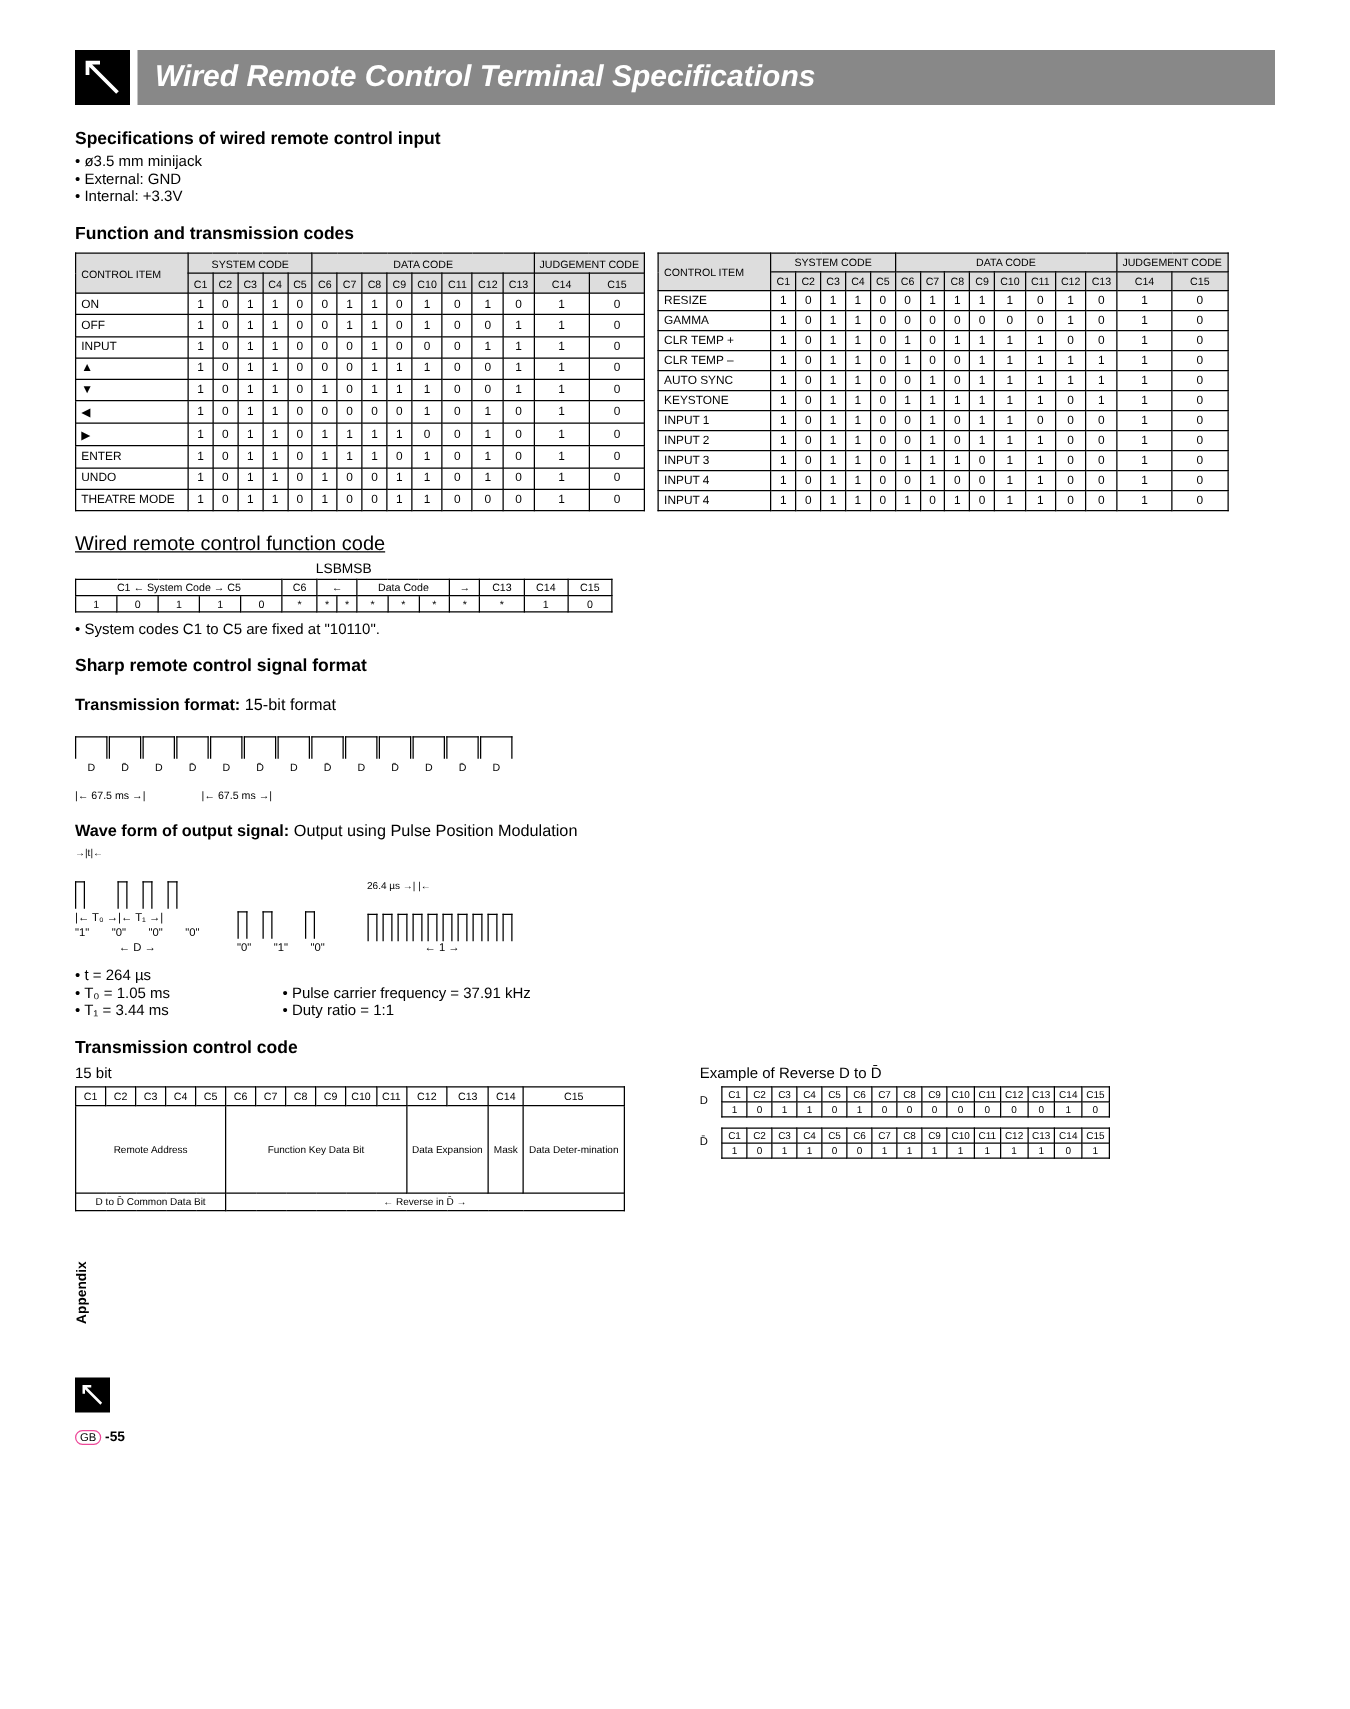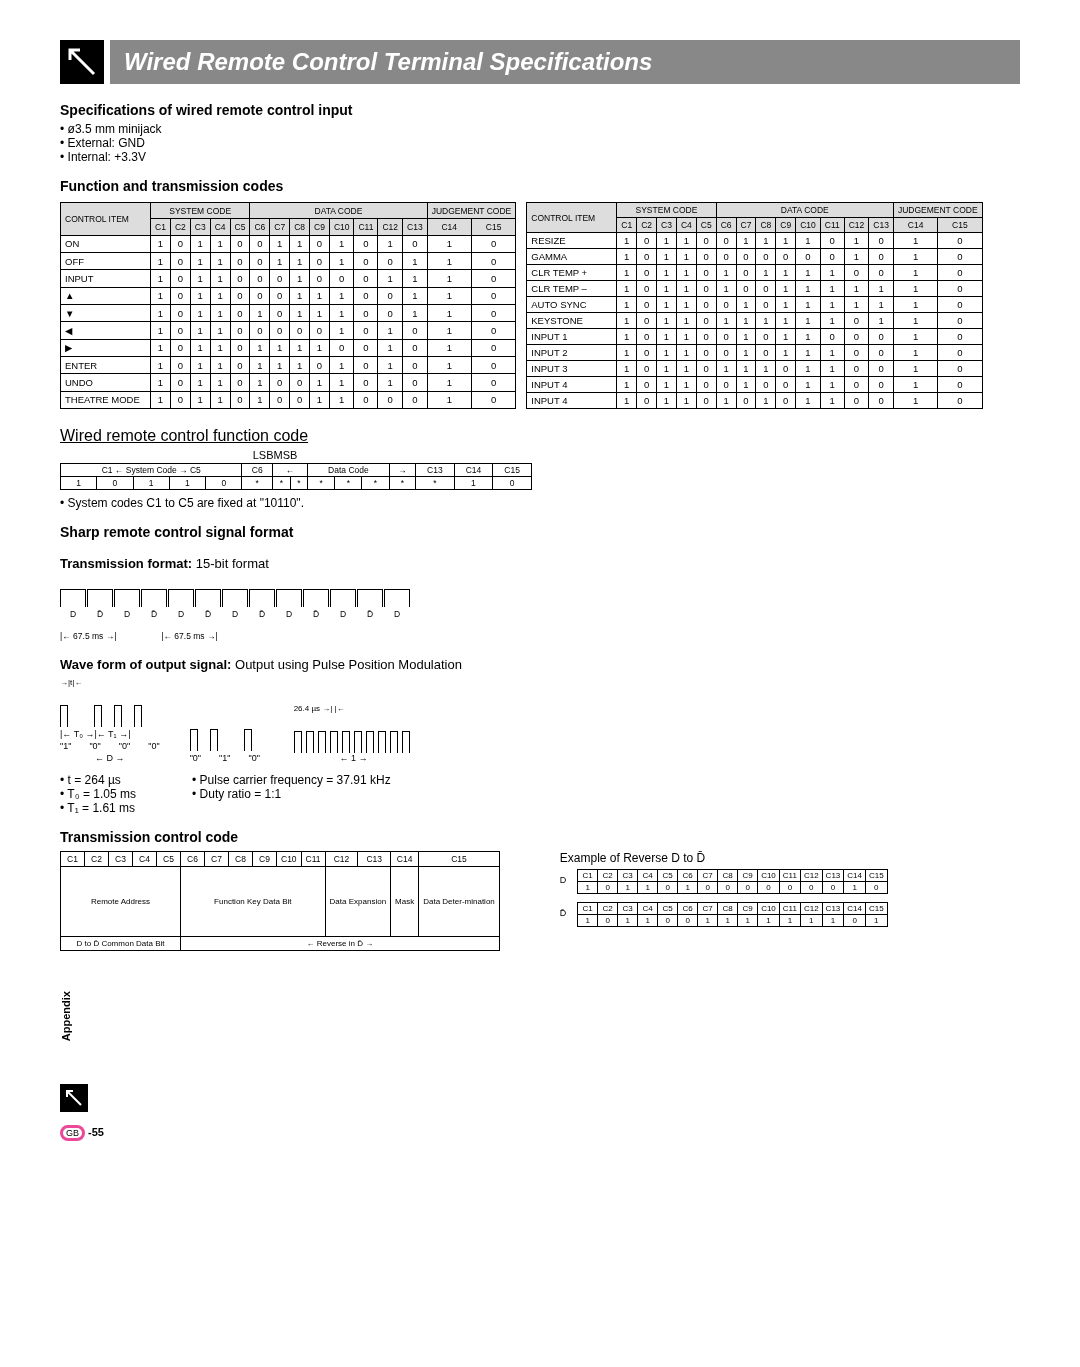--- a/index.html
+++ b/index.html
@@ -13,40 +13,40 @@
   .bullets { list-style: none; padding-left: 0; }
   .bullets li::before { content: "• "; }
   .tables-row { display: flex; gap: 10px; margin-top: 8px; }
   table.codes { border-collapse: collapse; font-size: 9.5px; }
   table.codes th, table.codes td { border: 1px solid #000; padding: 2px 4px; text-align: center; min-width: 18px; }
   table.codes th { background: #ddd; font-weight: normal; font-size: 8.5px; }
   table.codes .item-col { text-align: left; min-width: 90px; }
   table.codes .vhdr { font-size: 8.5px; }
   .func-label { margin-top: 18px; font-size: 16px; text-decoration: underline; }
   .lsb-msb { display: flex; justify-content: center; width: 430px; margin: 4px 0 2px; font-size: 11px; }
-  table.lsb { border-collapse: collapse; font-size: 8.5px; width: 472px; border-radius: 11px; }
+  table.lsb { border-collapse: collapse; font-size: 8.5px; width: 430px; border-radius: 11px; }
   table.lsb td { border: 1px solid #000; text-align: center; padding: 1px 3px; }
   .notes { margin-top: 6px; }
   .notes li::before { content: "• "; }
   .notes { list-style: none; }
   .diagram-box { margin: 6px 0 4px; }
   .bitstream { display: flex; align-items: flex-end; gap: 1px; height: 42px; }
   .bit { width: 26px; display: flex; flex-direction: column; align-items: center; }
   .pulse { width: 100%; height: 18px; border: 1px solid #000; border-bottom: none; }
   .bit-lbl { font-size: 8.5px; margin-top: 2px; }
   .arrow-span { font-size: 8.5px; margin-top: 12px; }
   .wave-row { display: flex; align-items: flex-end; gap: 30px; margin: 6px 0 10px; }
   .wave-block { font-size: 9px; }
   .wave-seq { display: flex; align-items: flex-end; height: 40px; }
   .wpulse { width: 8px; height: 22px; border: 1px solid #000; border-bottom: none; margin-right: 12px; }
   .wgap { width: 14px; }
   .wlabels { display: flex; gap: 18px; font-size: 9px; margin-top: 2px; }
   .wave-many { display: flex; align-items: flex-end; height: 40px; }
   .wave-many .wpulse { margin-right: 4px; }
-  .timing-bullets { display: flex; gap: 56px; margin-top: 6px; }
+  .timing-bullets { display: flex; gap: 90px; margin-top: 6px; align-items: flex-end; }
   .timing-bullets ul { list-style: none; }
   .timing-bullets li::before { content: "• "; }
   .trans-row { display: flex; gap: 60px; margin-top: 6px; align-items: flex-start; }
   .fifteen-bit { font-size: 12px; margin-bottom: 4px; }
   table.tcc { border-collapse: collapse; font-size: 8.5px; }
   table.tcc td { border: 1px solid #000; text-align: center; padding: 2px 4px; min-width: 24px; }
   .tcc-body td { height: 70px; font-size: 8px; }
   .rev-lbl { font-size: 12px; margin-bottom: 4px; }
   table.rev { border-collapse: collapse; font-size: 8px; margin-bottom: 8px; }
   table.rev td { border: 1px solid #000; text-align: center; padding: 1px 3px; min-width: 20px; }
@@ -666,31 +666,32 @@
         <div class="wpulse"></div>
     </div>
     <div style="text-align:center;">← <span>1</span> →</div>
   </div>
 </div>
 
 <div class="timing-bullets">
   <ul>
     <li>t = 264 µs</li>
     <li>T₀ = 1.05 ms</li>
-    <li>T₁ = 1.61 ms</li>
+    <li>T₁ = 3.44 ms</li>
   </ul>
   <ul>
     <li>Pulse carrier frequency = 37.91 kHz</li>
     <li>Duty ratio = 1:1</li>
   </ul>
 </div>
 
 <div class="sec-title">Transmission control code</div>
 <div class="trans-row">
   <div>
+    <div class="fifteen-bit">15 bit</div>
     <table class="tcc" id="tbl-tcc">
         <tbody>
           <tr>
             <td>C1</td>
             <td>C2</td>
             <td>C3</td>
             <td>C4</td>
             <td>C5</td>
             <td>C6</td>
             <td>C7</td>
@@ -802,15 +803,15 @@
 
 <div style="margin-top:40px;">
   <div style="writing-mode: vertical-rl; transform: rotate(180deg); font-weight:bold; font-size:11px; display:inline-block;">Appendix</div>
 </div>
 <div class="footer-icon">
   <svg viewBox="0 0 20 20">
       <path d="M3 3 L17 17 M3 9 L3 3 L9 3" stroke="#fff" stroke-width="2" fill="none"></path>
     </svg>
 </div>
 <div class="page-no">
-  <span style="border:3px solid #ec4899; border-radius:8px; padding:0 3px; font-size:9px;">GB</span>
+  <span style="border:1px solid #ec4899; border-radius:8px; padding:0 3px; font-size:9px;">GB</span>
   <b>-55</b>
 </div>
 
 </body></html>

